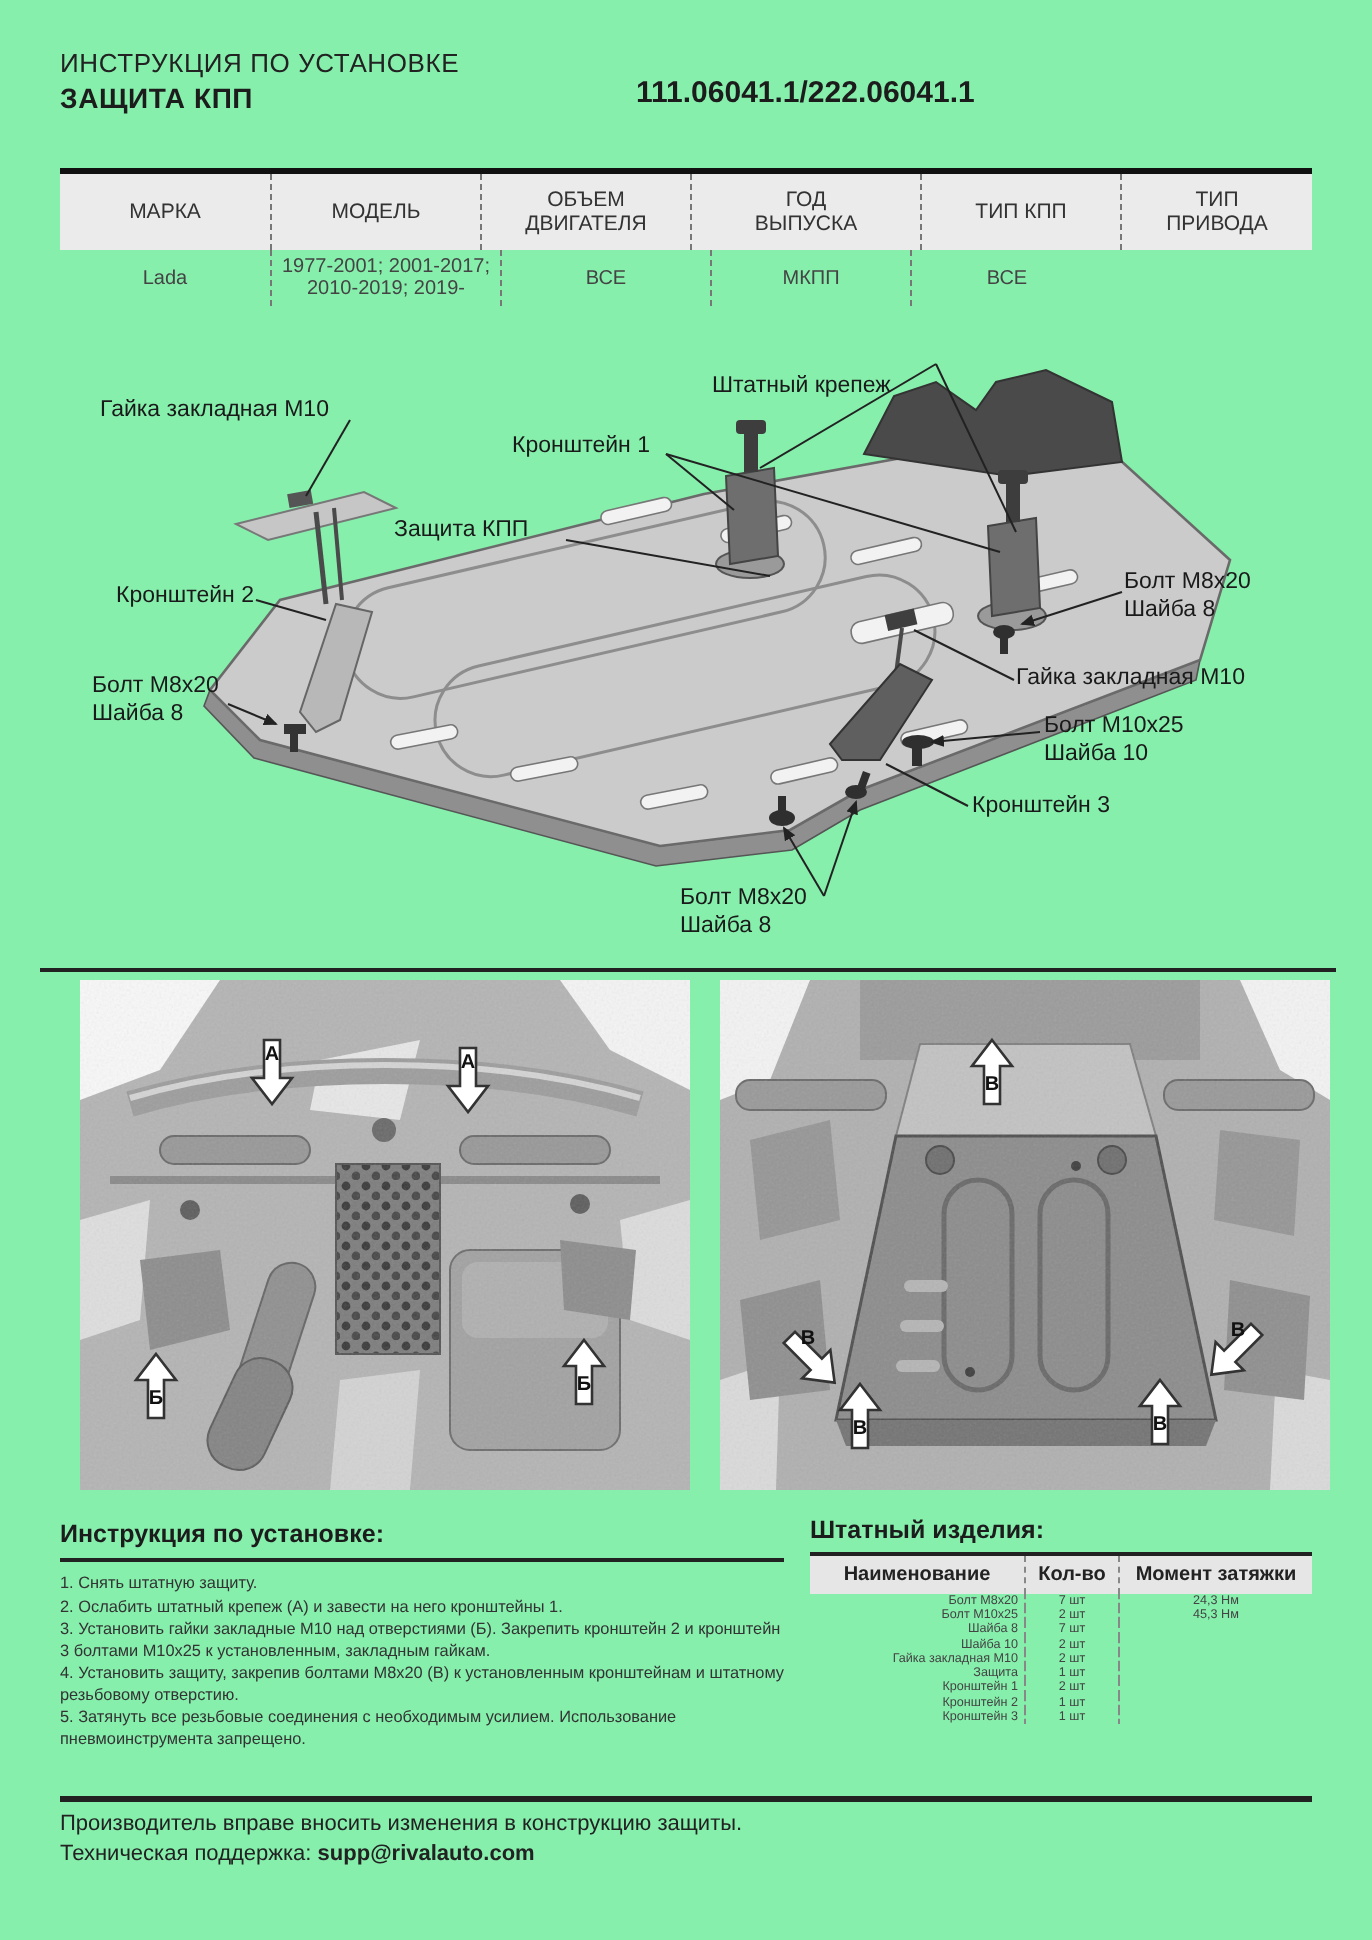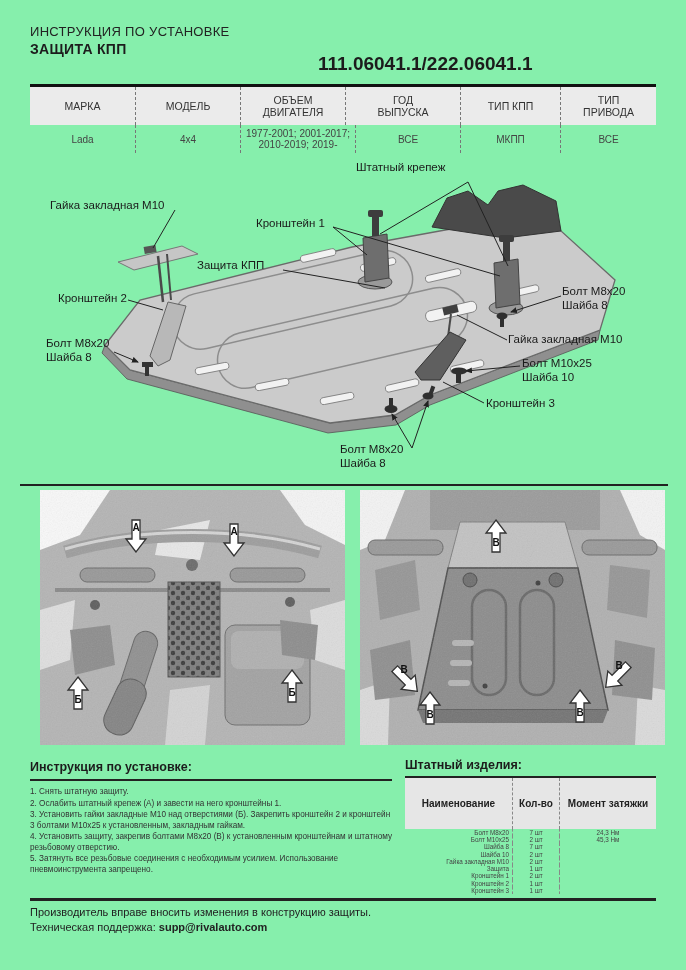--- a/index.html
+++ b/index.html
@@ -2,21 +2,21 @@
 <html><head>
 <meta charset="utf-8">
 <style>
   html,body{margin:0;padding:0;background:#fff;}
   .page{position:relative;width:686px;height:970px;background:#86efac;overflow:hidden;
         font-family:"Liberation Sans",sans-serif;color:#1c1c1c;}
   .abs{position:absolute;}
   
   .hdr-line1{left:30px;top:24px;font-size:13px;letter-spacing:.3px;color:#222;}
   .hdr-line2{left:30px;top:41px;font-size:14px;font-weight:bold;letter-spacing:.3px;}
-  .hdr-partno{left:318px;top:53px;font-size:19px;font-weight:bold;}
+  .hdr-partno{left:318px;top:38px;font-size:15px;font-weight:bold;}
   
   .spec{left:30px;top:84px;width:626px;border-top:3px solid #111;}
   .spec-row{display:flex;width:100%;}
   .spec-head{background:#ebebeb;}
   .spec-cell{box-sizing:border-box;display:flex;align-items:center;justify-content:center;
              text-align:center;white-space:pre-line;padding:4px 2px;}
   .spec-head .spec-cell{height:38px;font-size:10.5px;color:#333;}
   .spec-body .spec-cell{height:28px;font-size:10px;color:#444;}
   .sc0{width:105px;} .sc1{width:105px;border-left:1px dashed #777;}
   .sc2{width:115px;border-left:1px dashed #777;}
@@ -42,21 +42,21 @@
   .m-diag-r .mletter{top:2px;left:2px;}
   
   .instr-title{left:30px;top:760px;font-size:12.5px;font-weight:bold;}
   .instr-rule{left:30px;top:779px;width:362px;height:2px;}
   .instr-steps{left:30px;top:787px;width:366px;font-size:8.2px;line-height:1.28;color:#333;}
   .instr-steps div{margin-bottom:1px;}
   .parts{left:405px;top:758px;width:251px;}
   .parts-title{font-size:12.5px;font-weight:bold;margin-bottom:4px;}
   .parts-rule{height:2px;background:#222;margin-bottom:0;}
   .parts-head{display:flex;background:#e6e6e6;font-weight:bold;font-size:10px;color:#222;}
-  .parts-head>div{box-sizing:border-box;padding:20px 2px;text-align:center;}
+  .parts-head>div{box-sizing:border-box;padding:4px 2px;text-align:center;}
   .prow{display:flex;font-size:6.3px;line-height:1.15;color:#444;}
   .prow>div{box-sizing:border-box;padding:0 3px;}
   .pc-name{width:107px;text-align:right;}
   .pc-qty{width:48px;text-align:center;border-left:1px dashed #888;border-right:1px dashed #888;}
   .pc-tq{width:96px;text-align:center;}
   
   .foot-rule{left:30px;top:898px;width:626px;height:2.5px;}
   .foot-line1{left:30px;top:906px;font-size:11px;color:#222;}
   .foot-line2{left:30px;top:921px;font-size:11px;color:#222;}
   .foot-line2 b{font-weight:bold;}
@@ -77,21 +77,20 @@
       <div class="spec-cell sc3">ОБЪЕМ
 ДВИГАТЕЛЯ</div>
       <div class="spec-cell sc2">ГОД
 ВЫПУСКА</div>
       <div class="spec-cell sc4">ТИП КПП</div>
       <div class="spec-cell sc5">ТИП
 ПРИВОДА</div>
     </div>
     <div class="spec-row spec-body">
       <div class="spec-cell sc0">Lada</div>
-      <div class="spec-cell sc1">4x4</div>
       <div class="spec-cell sc2">1977-2001; 2001-2017;
 2010-2019; 2019-</div>
       <div class="spec-cell sc3">ВСЕ</div>
       <div class="spec-cell sc4">МКПП</div>
       <div class="spec-cell sc5">ВСЕ</div>
     </div>
   </div>
 
   <div class="abs diagram">
     <svg width="686" height="322" viewBox="0 0 686 322">
@@ -167,21 +166,21 @@
         <line x1="128" y1="140" x2="163" y2="150"></line>
         <line x1="114" y1="192" x2="138" y2="202" marker-end="url(#ah)"></line>
         <line x1="561" y1="136" x2="511" y2="152" marker-end="url(#ah)"></line>
         <line x1="507" y1="180" x2="457" y2="155"></line>
         <line x1="520" y1="206" x2="466" y2="211" marker-end="url(#ah)"></line>
         <line x1="484" y1="243" x2="443" y2="222"></line>
         <line x1="412" y1="288" x2="392" y2="254" marker-end="url(#ah)"></line>
         <line x1="412" y1="288" x2="428" y2="241" marker-end="url(#ah)"></line>
       </g>
     </svg>
-    <div class="dlabel" style="left:356px;top:0;">Штатный крепеж</div>
+    <div class="dlabel" style="left:356px;top:26px;">Штатный крепеж</div>
     <div class="dlabel" style="left:50px;top:38px;">Гайка закладная М10</div>
     <div class="dlabel" style="left:256px;top:56px;">Кронштейн 1</div>
     <div class="dlabel" style="left:197px;top:98px;">Защита КПП</div>
     <div class="dlabel" style="left:58px;top:131px;">Кронштейн 2</div>
     <div class="dlabel" style="left:46px;top:176px;">Болт М8х20
 Шайба 8</div>
     <div class="dlabel" style="left:562px;top:124px;">Болт М8х20
 Шайба 8</div>
     <div class="dlabel" style="left:508px;top:172px;">Гайка закладная М10</div>
     <div class="dlabel" style="left:522px;top:196px;">Болт М10х25

